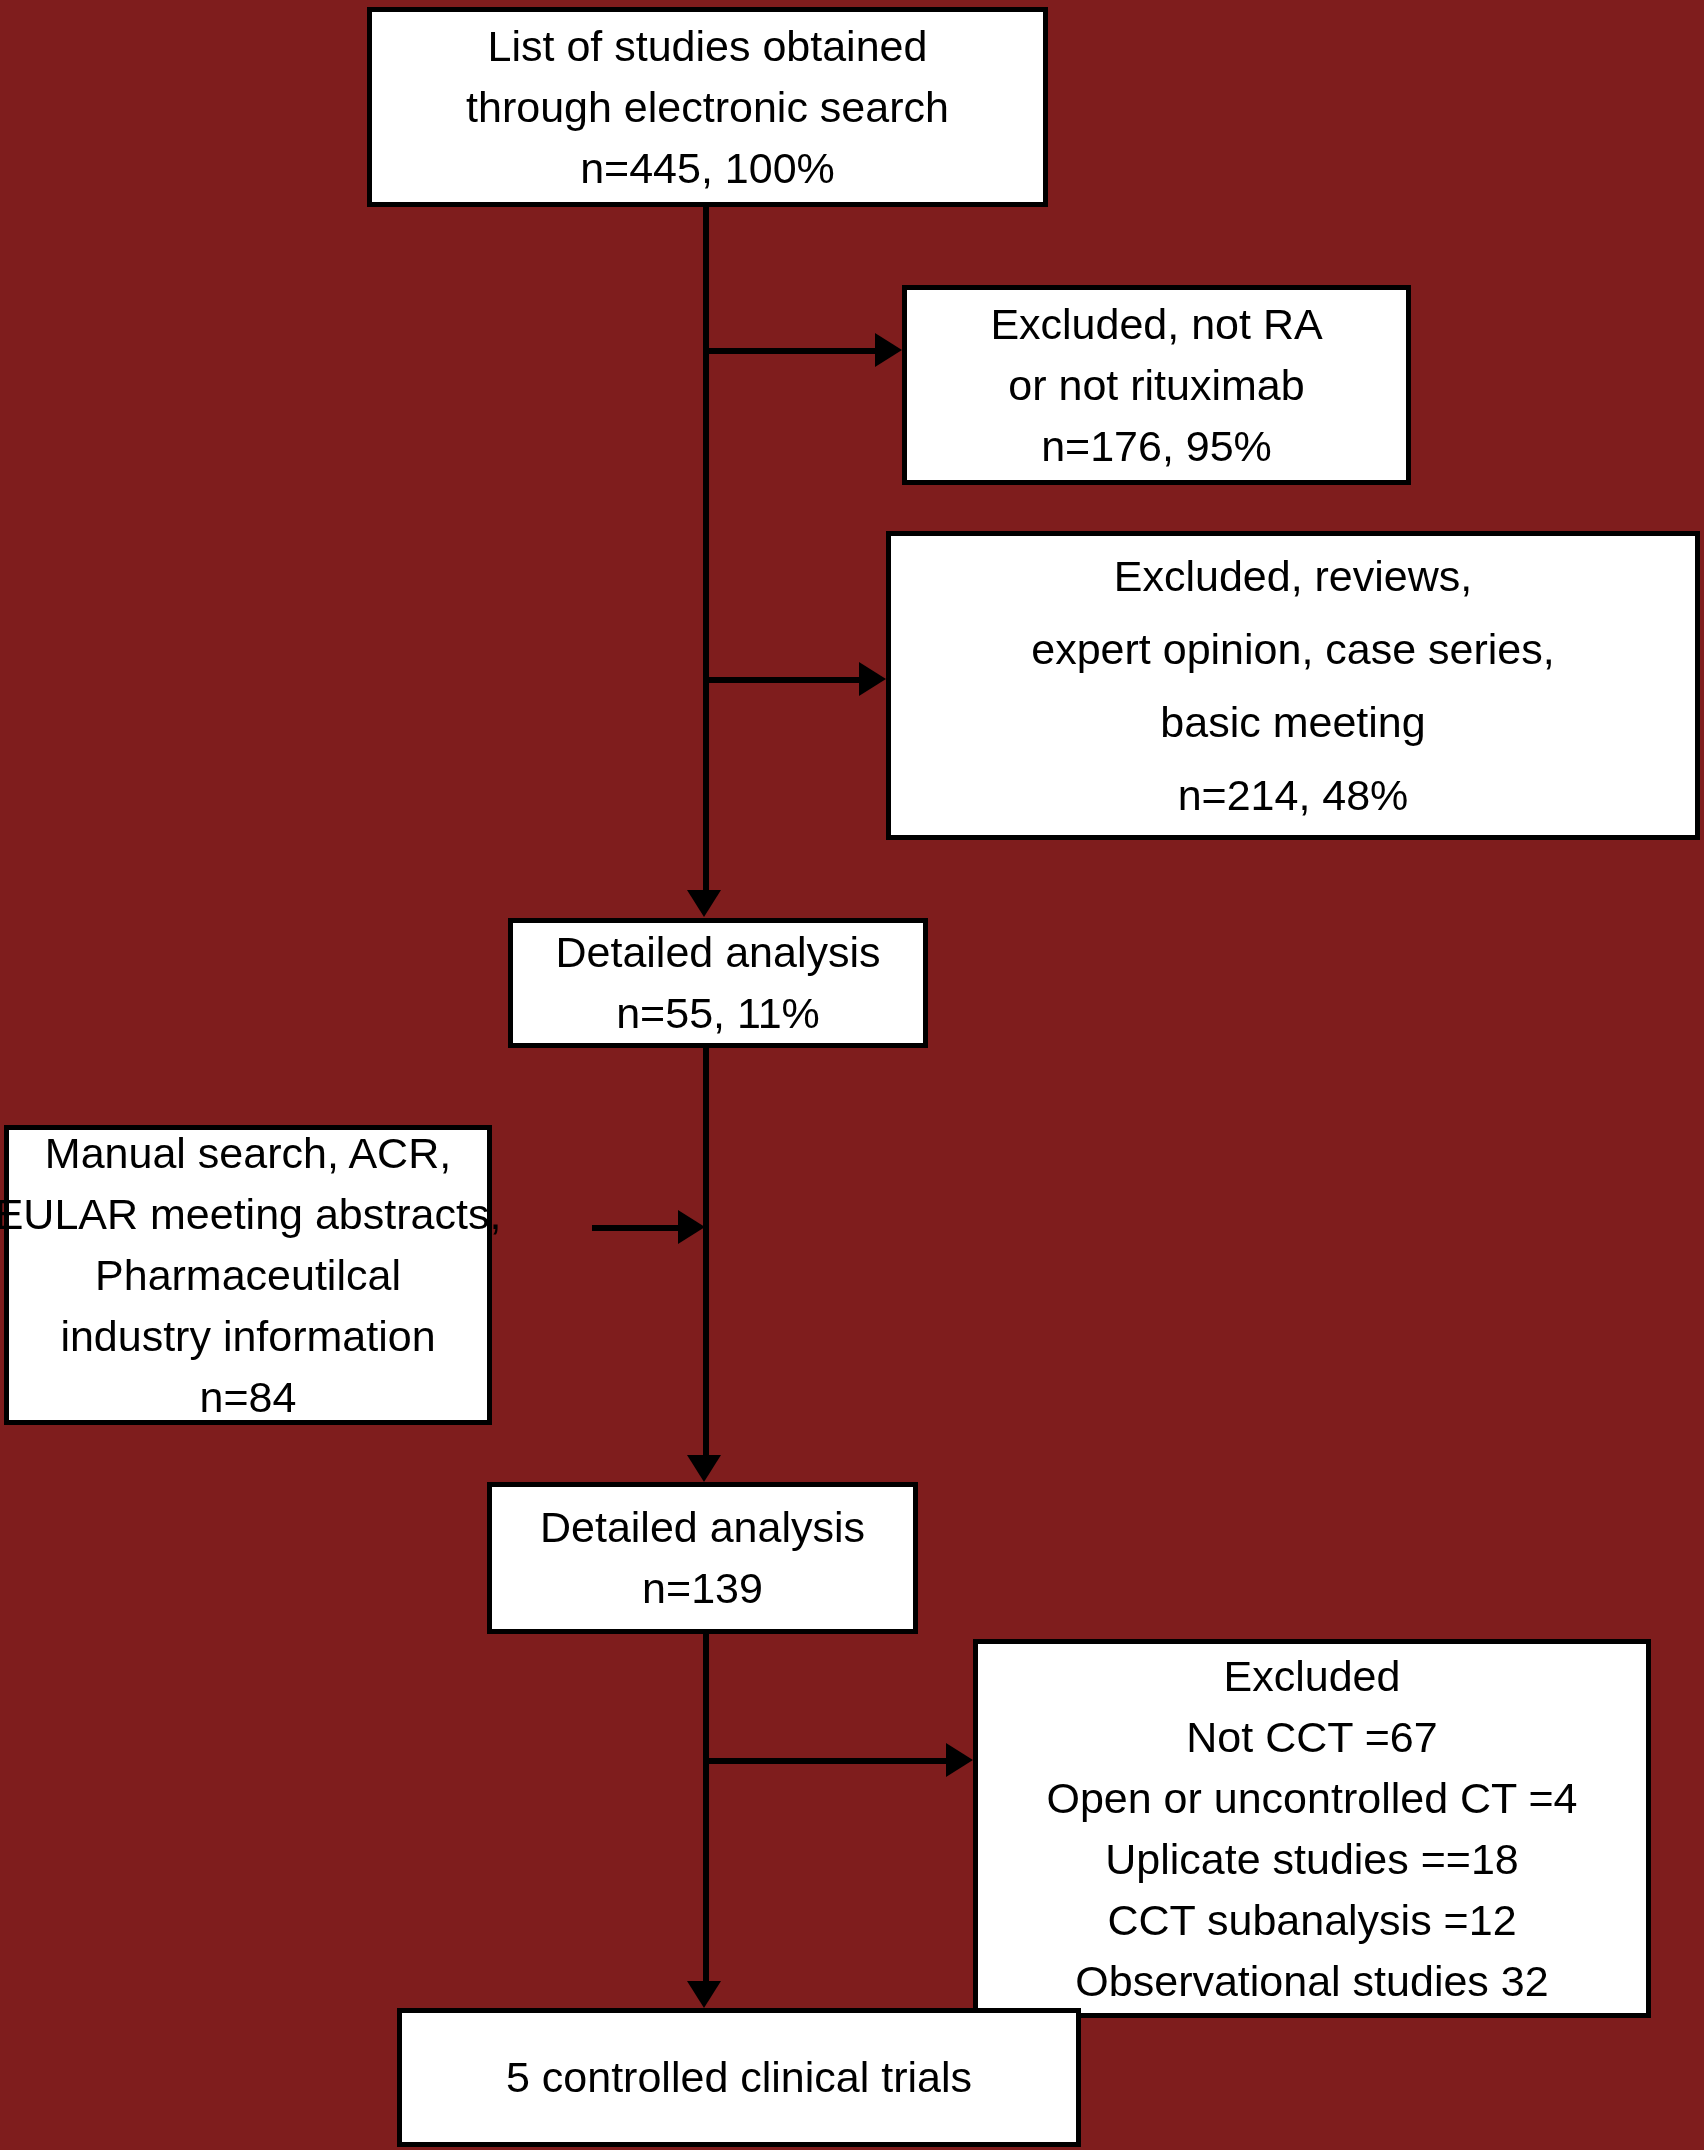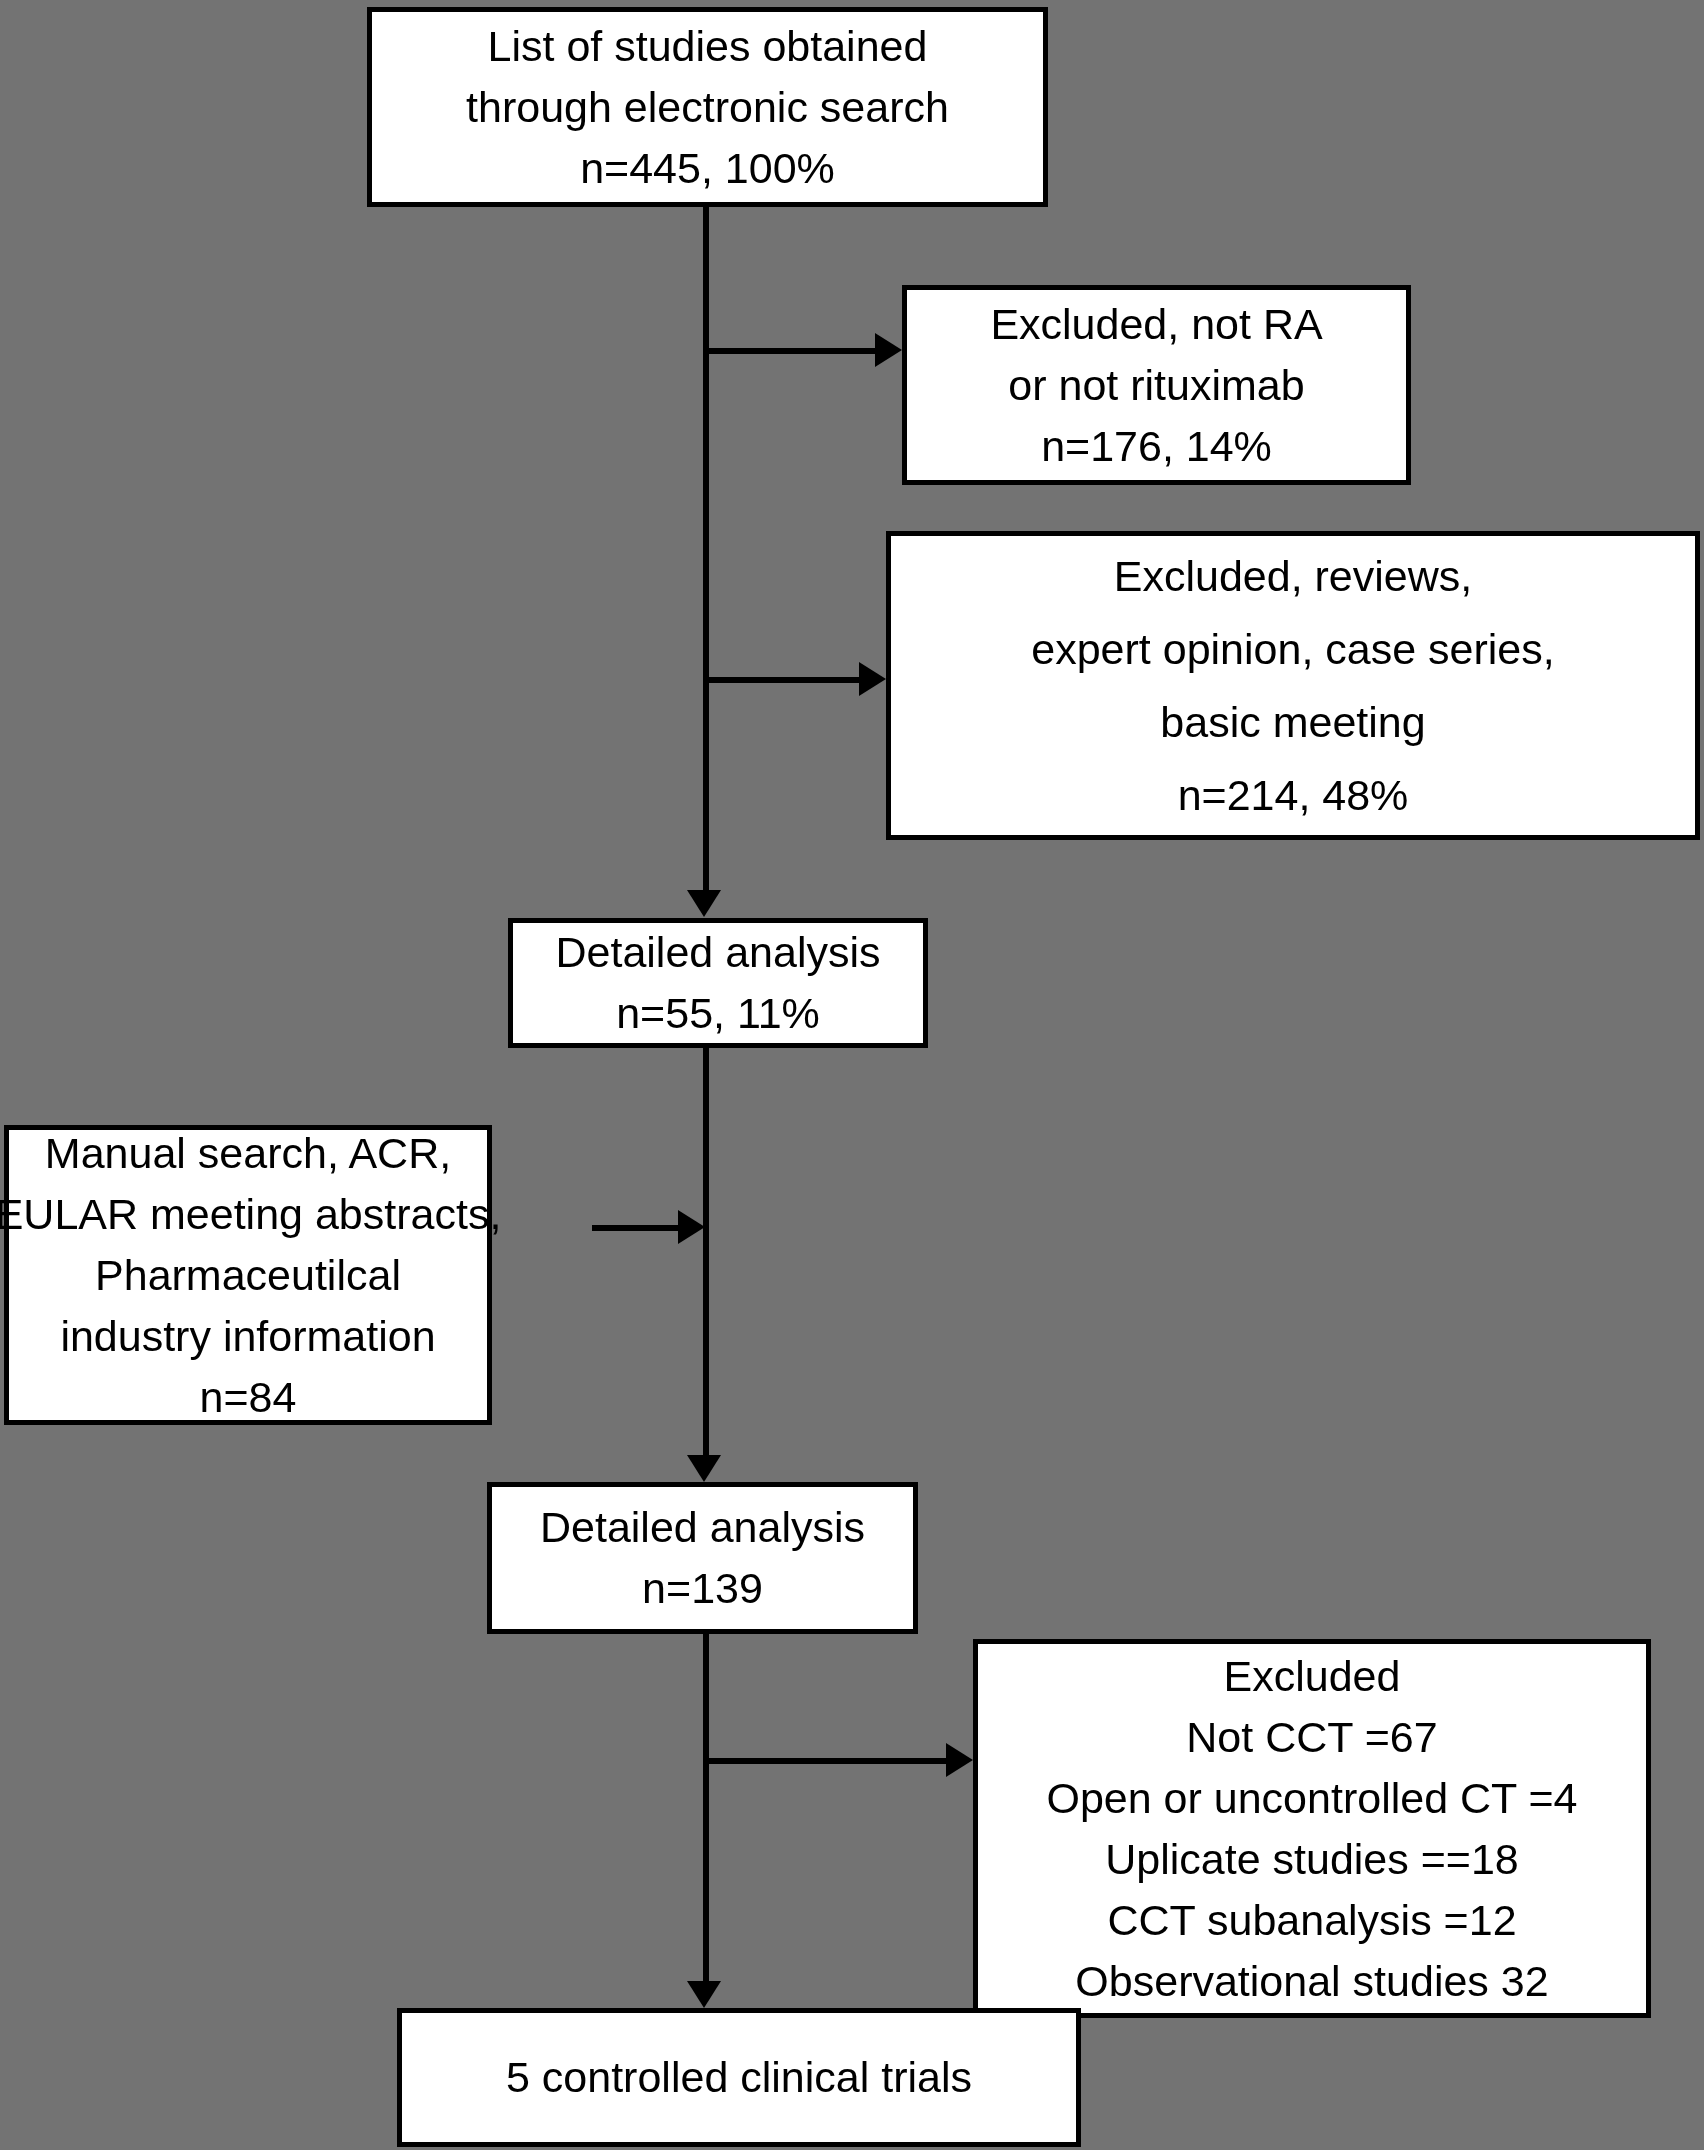--- a/index.html
+++ b/index.html
@@ -4,21 +4,21 @@
 <style>
   html, body {
     margin: 0;
     padding: 0;
     background: #ffffff;
   }
   .canvas {
     position: relative;
     width: 1705px;
     height: 2151px;
-    background: #737373;
+    background: #7f1d1d;
     font-family: "Liberation Sans", "DejaVu Sans", sans-serif;
     color: #000000;
     overflow: hidden;
   }
   .box {
     position: absolute;
     box-sizing: border-box;
     border: 5.6px solid #000000;
     background: #ffffff;
     display: flex;
@@ -60,21 +60,21 @@
 
   <div class="box" style="left:367px; top:7.2px; width:681px; height:200px;">
     <div class="tl">List of studies obtained</div>
     <div class="tl">through electronic search</div>
     <div class="tl">n=445, 100%</div>
   </div>
 
   <div class="box" style="left:902px; top:262px; width:509px; height:200px;margin-top:23px;">
     <div class="tl">Excluded, not RA</div>
     <div class="tl">or not rituximab</div>
-    <div class="tl">n=176, 14%</div>
+    <div class="tl">n=176, 95%</div>
   </div>
 
   <div class="box" style="left:886px; top:531px; width:814px; height:309px;gap:12px;">
     <div class="tl">Excluded, reviews,</div>
     <div class="tl">expert opinion, case series,</div>
     <div class="tl">basic meeting</div>
     <div class="tl">n=214, 48%</div>
   </div>
 
   <div class="box" style="left:508px; top:918px; width:420px; height:130px;">

